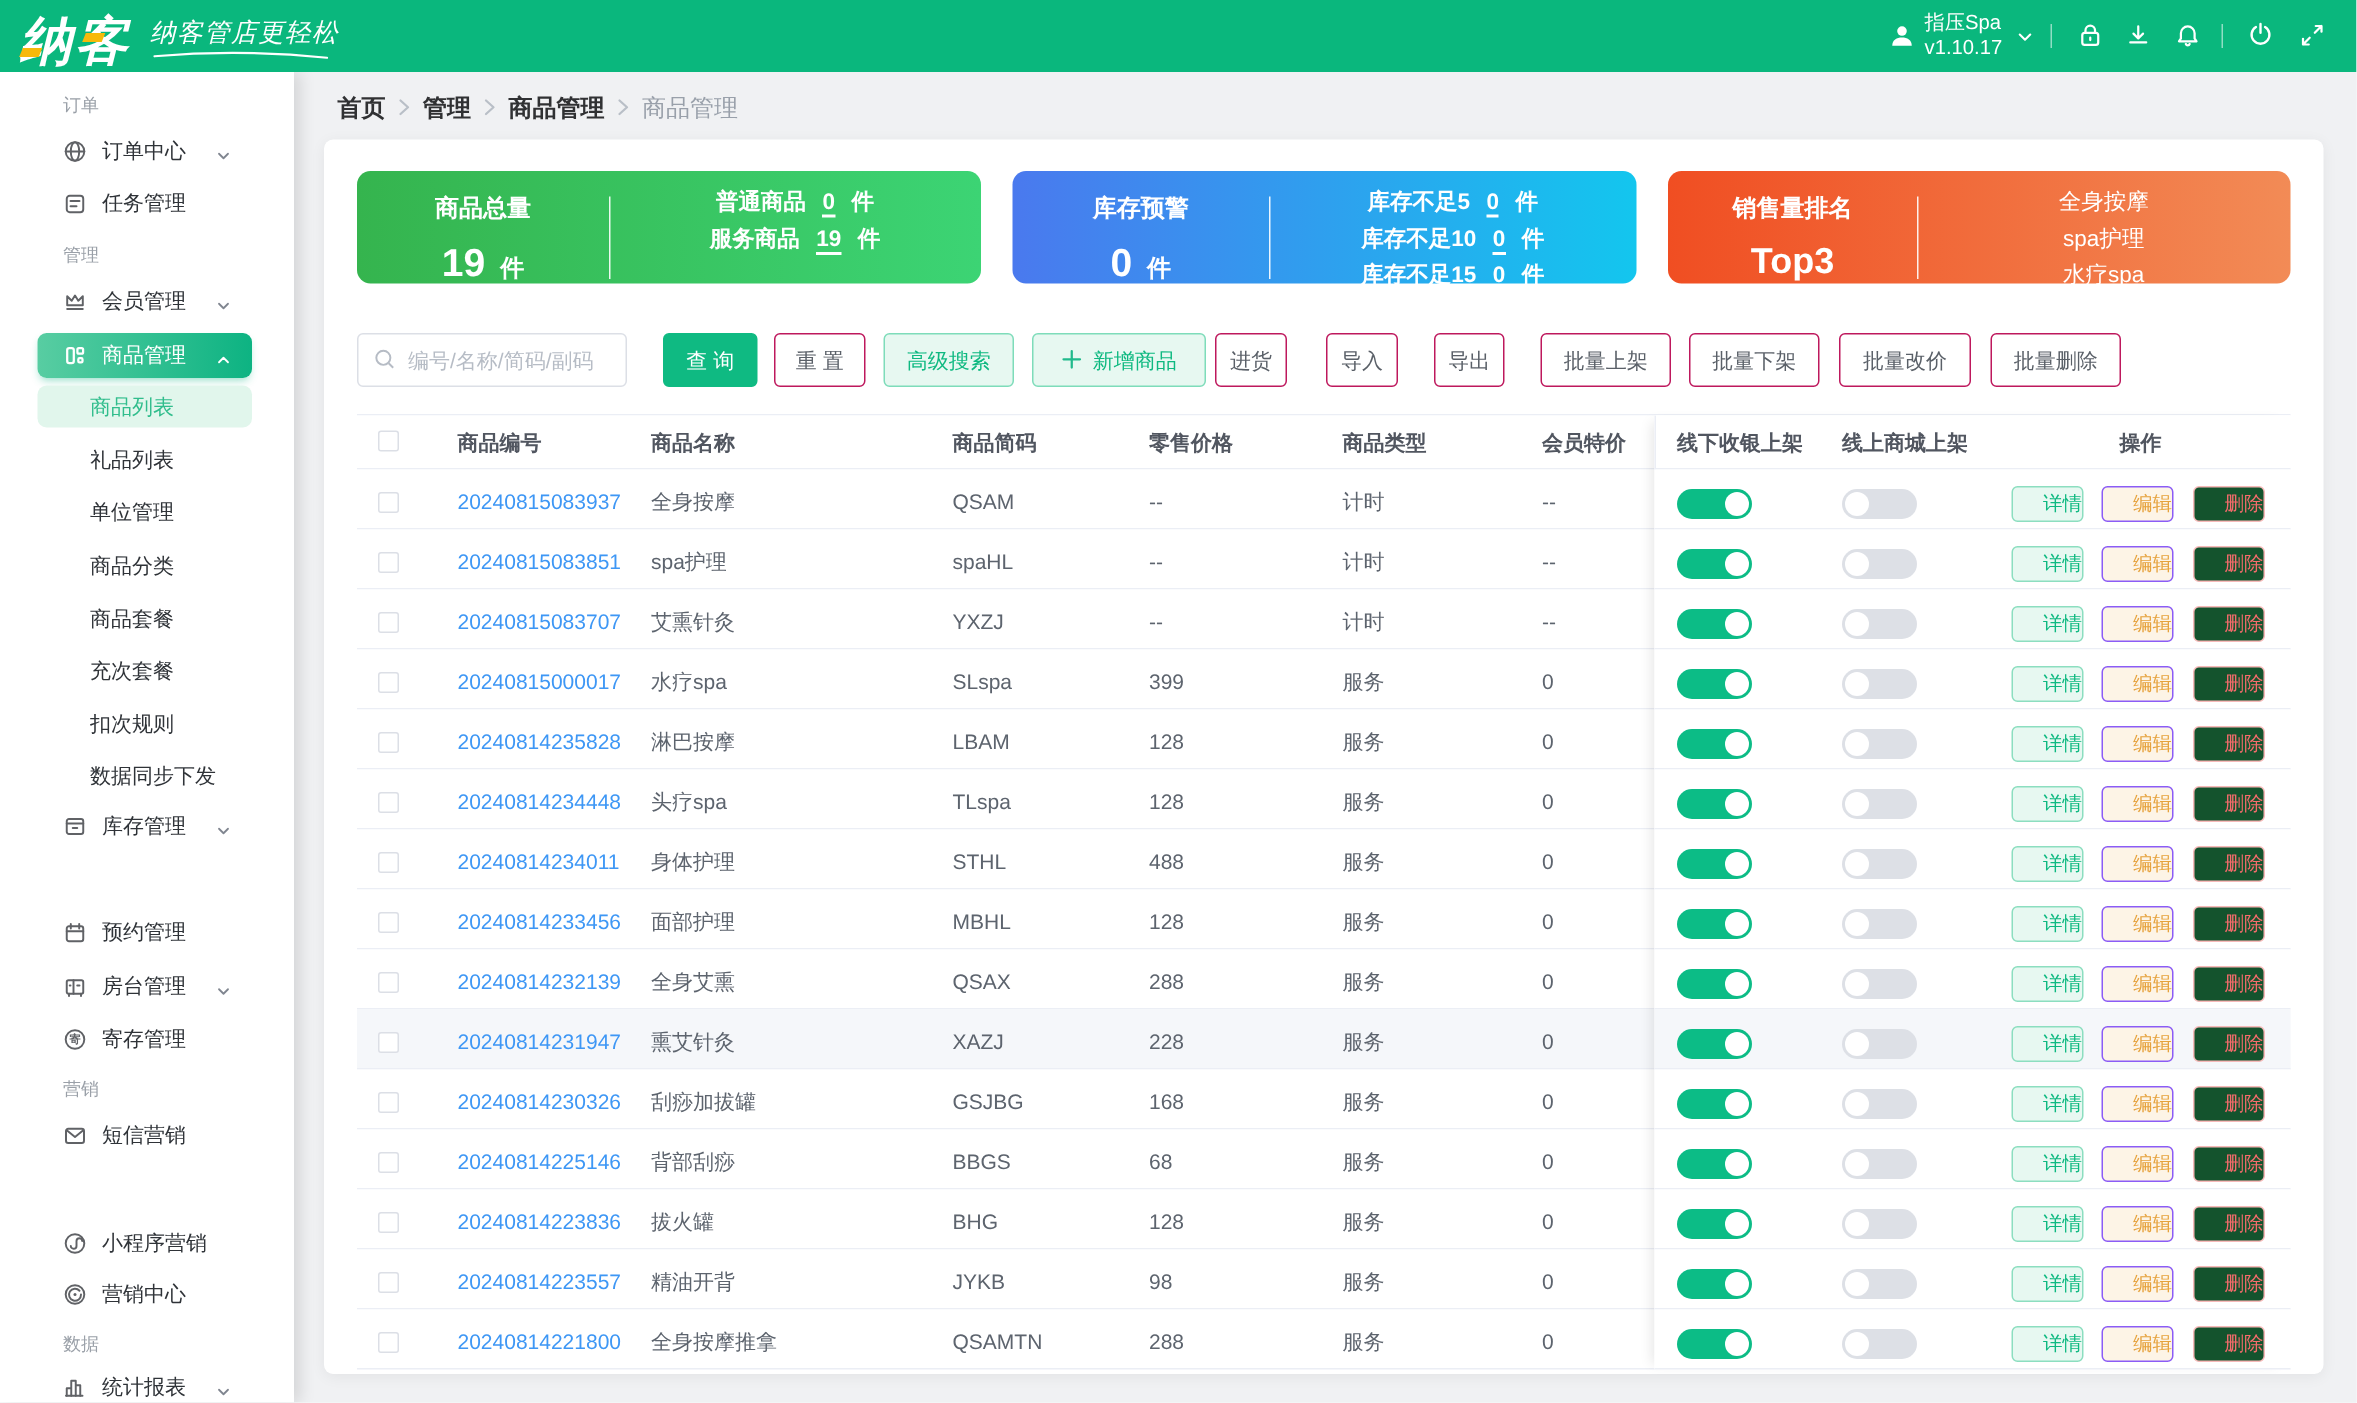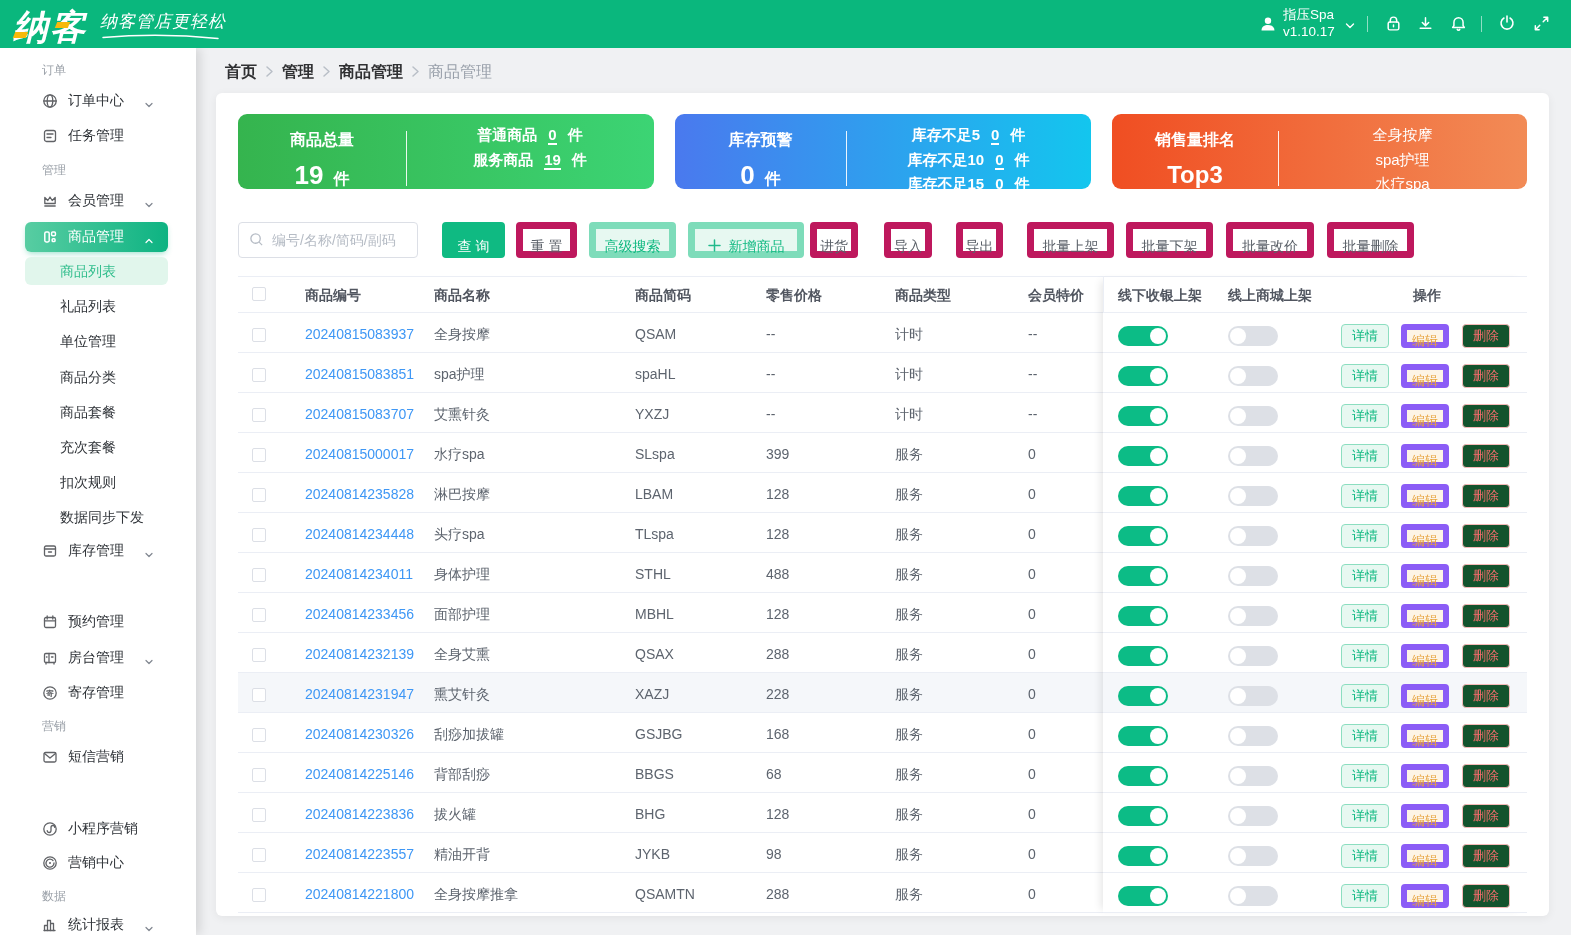--- a/index.html
+++ b/index.html
@@ -35,40 +35,40 @@
 .scard .t2 b{font-size:26px;margin-right:10px}
 .scard .vline{position:absolute;width:1px;top:17px;height:55px;background:rgba(255,255,255,.9)}
 .scard .rseg{position:absolute;top:9px;text-align:center;font-size:15px;font-weight:bold;line-height:24.5px}
 .scard .num{display:inline-block;border-bottom:2px solid #fff;line-height:16px;margin:0 11px}
 .sgreen{left:22px;width:416px;background:linear-gradient(90deg,#35b44e,#3cd474)}
 .sblue{left:459px;width:416px;background:linear-gradient(90deg,#4a79ee,#13c6ee)}
 .sorange{left:896px;width:415px;background:linear-gradient(90deg,#f04e22,#f28b56)}
 .srow{position:absolute;top:129px;left:0;width:100%;height:36px}
 .sinput{position:absolute;left:22px;top:0;width:180px;height:36px;border:1px solid #dcdfe6;border-radius:4px;background:#fff;color:#b6bcc5;font-size:14px;line-height:34px;padding-left:33px}
 .sinput svg{position:absolute;left:10px;top:9px}
-.btn{position:absolute;top:0;height:36px;border-radius:4px;font-size:14px;text-align:center;line-height:34px;border:7px solid #be185d;background:#fff;color:#5a6068}
+.btn{position:absolute;top:0;height:36px;border-radius:4px;font-size:14px;text-align:center;line-height:34px;border:1px solid #be185d;background:#fff;color:#5a6068}
 .btn.green{background:#0fba82;border-color:#0fba82;color:#fff}
 .btn.lgreen{background:#e7f8f1;border-color:#7edcba;color:#0fb981}
 .tbl{position:absolute;left:22px;top:183px;width:1289px;border-top:1px solid #ebeef5}
 .thead{position:relative;height:36px;border-bottom:1px solid #ebeef5;background:#fff}
 .hc{position:absolute;top:10px;font-size:14px;font-weight:bold;color:#515660}
 .trow{position:relative;height:40px;border-bottom:1px solid #ebeef5;background:#fff}
 .tc{position:absolute;top:13px;font-size:14px;color:#5d646e}
 .link{color:#3e97f5}
 .cb{position:absolute;width:14px;height:14px;border:1px solid #dcdfe6;border-radius:2px;background:#fff}
 .fixedcols{position:absolute;left:865px;top:0;width:424px;background:#fff;box-shadow:-6px 0 8px -4px rgba(0,0,0,.10)}
 .sw{position:absolute;top:13px;width:50px;height:20px;border-radius:10px}
 .sw i{position:absolute;top:2px;width:16px;height:16px;border-radius:50%;background:#fff}
 .sw.on{background:#0cbc86}
 .sw.on i{right:2px}
 .sw.off{background:#dde0e6}
 .sw.off i{left:2px}
-.abtn{position:absolute;top:11px;width:48px;height:24px;border-radius:4px;font-size:13px;text-align:center;line-height:22px}
+.abtn{position:absolute;top:11px;width:48px;height:24px;border-radius:4px;font-size:13px;text-align:right;line-height:22px}
 .abtn.detail{background:#e7f8f1;border:1px solid #8cdec0;color:#0fb981}
-.abtn.edit{background:#fdf4e6;border:6px solid #8b5cf6;color:#e6a23c}
+.abtn.edit{background:#fdf4e6;border:1px solid #8b5cf6;color:#e6a23c}
 .abtn.del{background:#14532d;border:1px solid #f7b9b9;color:#f56c6c}
 </style></head><body>
 <div id="app">
 <div class="sidebar">
       <div class="slabel" style="top:14px">订单</div>
       <div class="mitem" style="top:71px">
         <span class="mico">
           <svg width="16" height="16" viewBox="0 0 16 16">
             <rect x="2.5" y="2.5" width="11" height="11" rx="2" stroke="#606266" stroke-width="1.3" fill="none" stroke-linecap="round" stroke-linejoin="round"></rect>
             <line x1="5" y1="6" x2="11" y2="6" stroke="#606266" stroke-width="1.3" fill="none" stroke-linecap="round" stroke-linejoin="round"></line>

